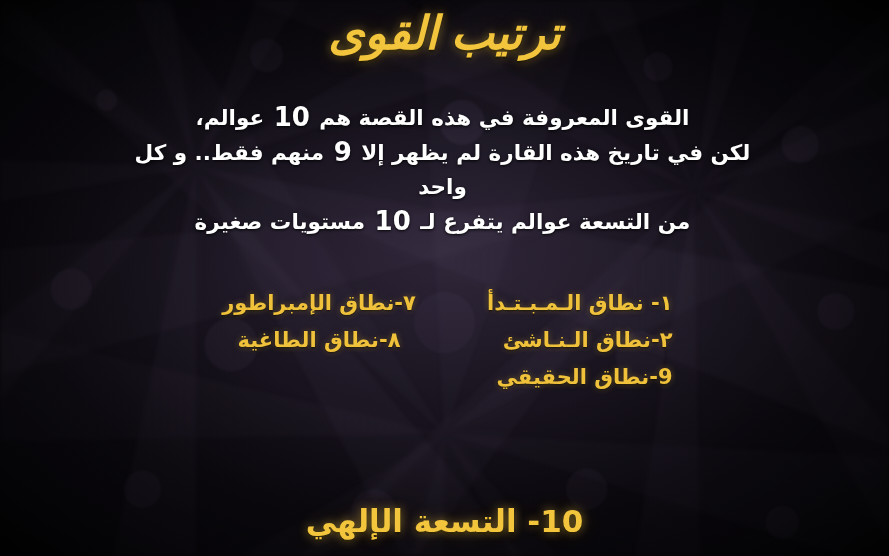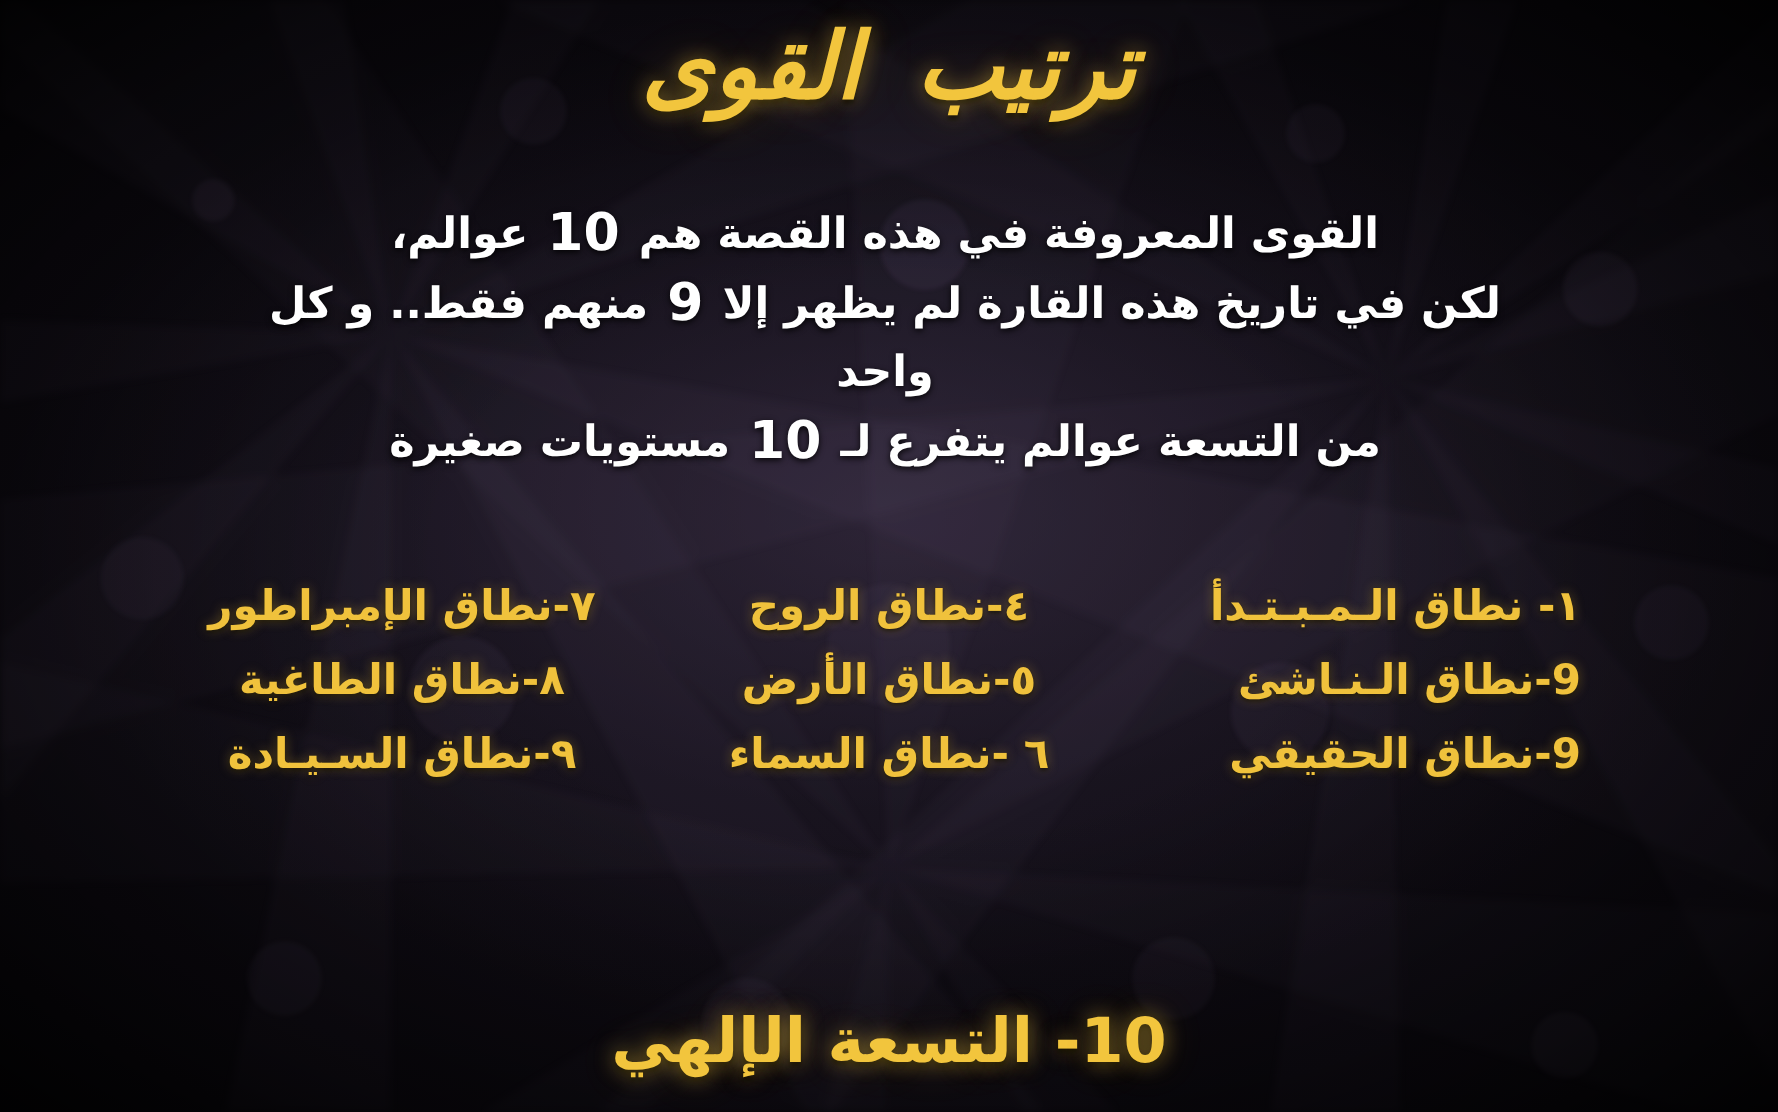--- a/index.html
+++ b/index.html
@@ -64,21 +64,21 @@
     width: 100%;
     height: 100%;
     text-align: center;
   }
 
   .title {
     position: absolute;
     top: 6px;
     left: 0;
     right: 0;
-    font-family: Liberation Mono, monospace;
+    font-family: Liberation Sans, sans-serif;
     font-size: 46px;
     font-weight: 700;
     font-style: italic;
     letter-spacing: 1px;
     color: #f2c53d;
     text-shadow: 0 0 10px rgba(242,197,61,0.45), 0 0 26px rgba(242,197,61,0.18), 0 2px 2px rgba(0,0,0,0.8);
     direction: rtl;
   }
 
   .intro {
@@ -183,32 +183,26 @@
       <div>
         <span>من التسعة عوالم يتفرع لـ</span>
         <span class="num">10</span>
         <span>مستويات صغيرة</span>
       </div>
     </div>
 
     <div class="columns">
       <div class="col c-right">
         <div class="realm">١- نطاق الـمـبـتـدأ</div>
-        <div class="realm">9-نطاق الـنـاشئ</div>
+        <div class="realm">٢-نطاق الـنـاشئ</div>
         <div class="realm">9-نطاق الحقيقي</div>
-      </div>
-      <div class="col c-mid">
-        <div class="realm">٤-نطاق الروح</div>
-        <div class="realm">٥-نطاق الأرض</div>
-        <div class="realm">٦ -نطاق السماء</div>
       </div>
       <div class="col c-left">
         <div class="realm">٧-نطاق الإمبراطور</div>
         <div class="realm">٨-نطاق الطاغية</div>
-        <div class="realm">٩-نطاق السـيـادة</div>
       </div>
     </div>
 
 
     <div class="divine">
       <span class="dnum">10-</span>
       <span>التسعة الإلهي</span>
     </div>
 
   </div>

